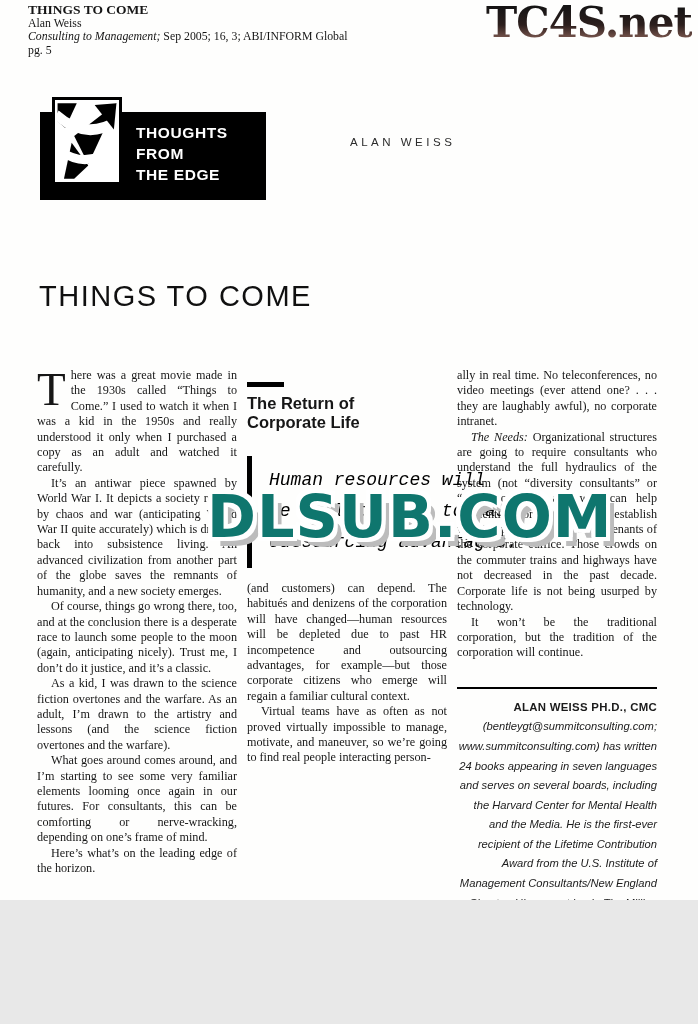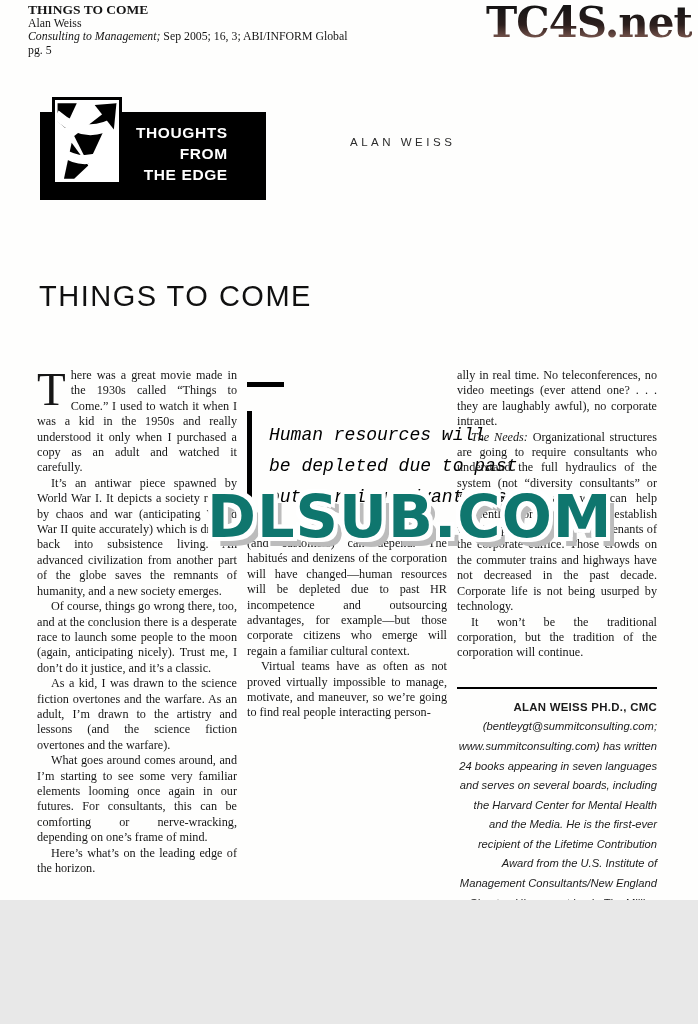--- a/index.html
+++ b/index.html
@@ -28,21 +28,21 @@
   
   .logo-box { position:absolute; left:40px; top:112px; width:226px; height:88px; background:#000; }
   .logo-square {
     position:absolute; left:52px; top:97px; width:70px; height:88px;
     background:#fff; border:3px solid #000; box-sizing:border-box; z-index:2;
   }
   .logo-square svg { width:100%; height:100%; display:block; }
   .logo-text {
     position:absolute; left:136px; top:122px; z-index:2;
     font-family:"Liberation Sans",sans-serif; font-weight:bold;
-    font-size:15.5px; line-height:21px; letter-spacing:0.6px; color:#fff;text-align:right;
+    font-size:15.5px; line-height:21px; letter-spacing:0.6px; color:#fff;
   }
   .byline {
     position:absolute; left:350px; top:136px;
     font-family:"Liberation Sans",sans-serif; font-size:11.5px;
     letter-spacing:3.5px; color:#2c2c2c;
   }
 
   
   .art-title {
     position:absolute; left:39px; top:280px;
@@ -163,20 +163,24 @@
     <p><span class="dropcap">T</span><span>here was a great movie made in the 1930s called “Things to Come.” I used to watch it when I was a kid in the 1950s and really understood it only when I purchased a copy as an adult and watched it carefully.</span></p>
     <p class="ind">It’s an antiwar piece spawned by World War I. It depicts a society rocked by chaos and war (anticipating World War II quite accurately) which is drifting back into subsistence living. An advanced civilization from another part of the globe saves the remnants of humanity, and a new society emerges.</p>
     <p class="ind">Of course, things go wrong there, too, and at the conclusion there is a desperate race to launch some people to the moon (again, anticipating nicely). Trust me, I don’t do it justice, and it’s a classic.</p>
     <p class="ind">As a kid, I was drawn to the science fiction overtones and the warfare. As an adult, I’m drawn to the artistry and lessons (and the science fiction overtones and the warfare).</p>
     <p class="ind">What goes around comes around, and I’m starting to see some very familiar elements looming once again in our futures. For consultants, this can be comforting or nerve-wracking, depending on one’s frame of mind.</p>
     <p class="ind">Here’s what’s on the leading edge of the horizon.</p>
   </div>
 
   <div class="col col2">
     <div class="sec-bar"></div>
+    <h2 class="sec-head">
+      <span>The Return of</span><br>
+      <span>Corporate Life</span>
+    </h2>
     <div class="pull-quote">
       <div class="pq-line">Human resources will</div>
       <div class="pq-line">be depleted due to past</div>
       <div class="pq-line">outsourcing advantages.</div>
     </div>
     <p>(and customers) can depend. The habitués and denizens of the corporation will have changed—human resources will be depleted due to past HR incompetence and outsourcing advantages, for example—but those corporate citizens who emerge will regain a familiar cultural context.</p>
     <p class="ind">Virtual teams have as often as not proved virtually impossible to manage, motivate, and maneuver, so we’re going to find real people interacting person-</p>
   </div>
 
   <div class="col col3">

